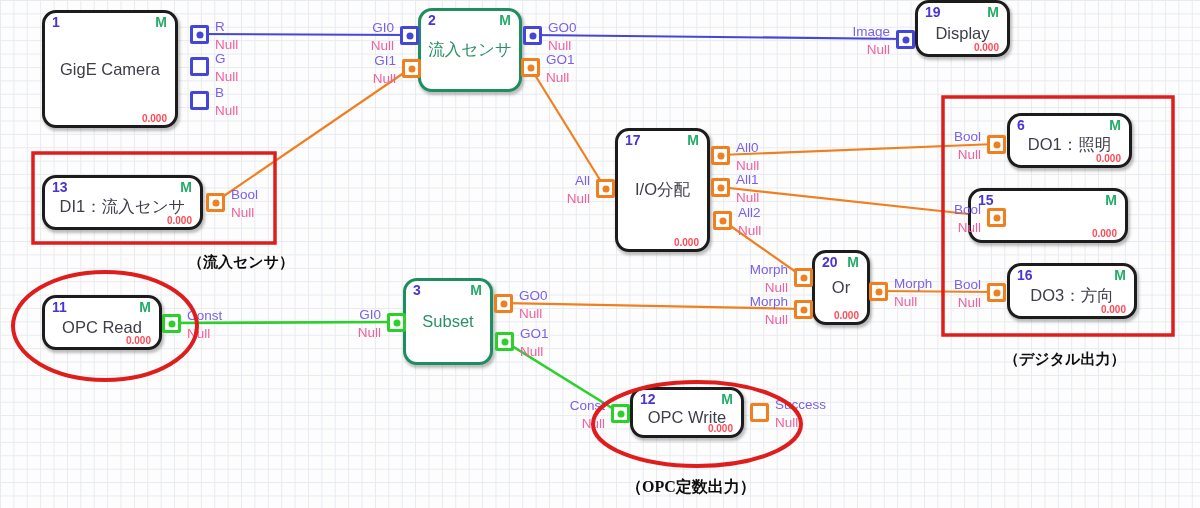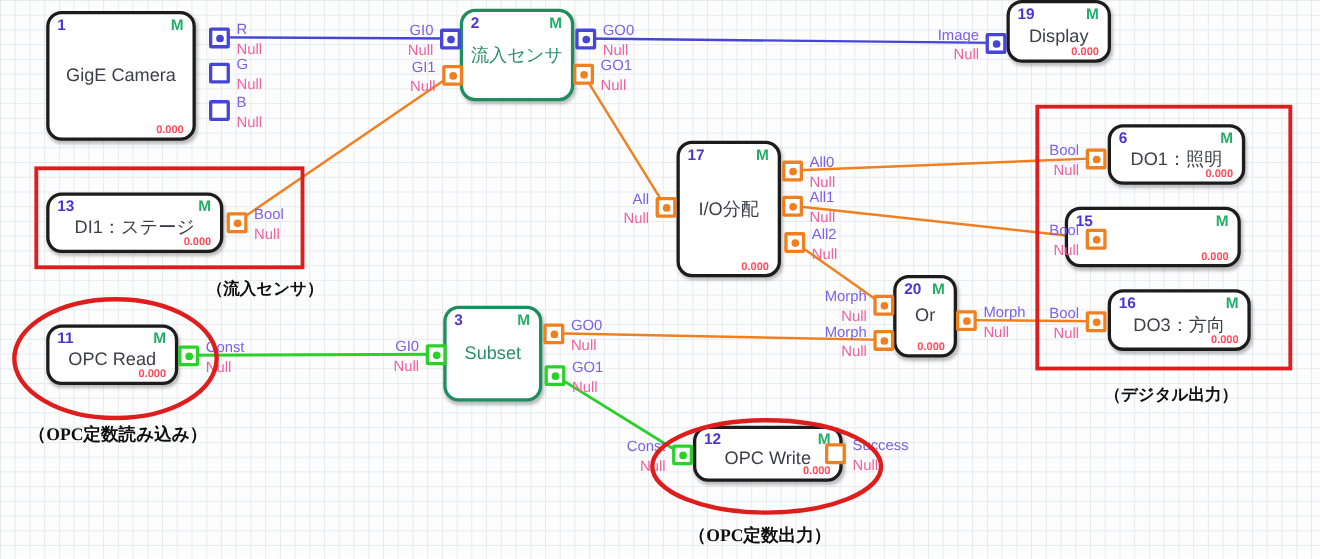--- a/index.html
+++ b/index.html
@@ -124,21 +124,21 @@
   </div>
   <div class="port blue lft" style="left:896px;top:30px;">
     <span class="dot"></span>
     <span class="plabel pname">Image</span>
     <span class="plabel pnull">Null</span>
   </div>
 
   <div class="node shallow" style="left:42px;top:175px;width:161px;height:55px;">
     <span class="nid">13</span>
     <span class="mark">M</span>
-    <span class="title">DI1：ステージ</span>
+    <span class="title">DI1：流入センサ</span>
     <span class="value">0.000</span>
   </div>
   <div class="port orange" style="left:206px;top:193px;">
     <span class="dot"></span>
     <span class="plabel pname">Bool</span>
     <span class="plabel pnull">Null</span>
   </div>
 
   <div class="node" style="left:615px;top:128px;width:95px;height:124px;">
     <span class="nid">17</span>
@@ -250,21 +250,21 @@
     <span class="dot"></span>
     <span class="plabel pname">GO0</span>
     <span class="plabel pnull">Null</span>
   </div>
   <div class="port grn" style="left:495px;top:332px;">
     <span class="dot"></span>
     <span class="plabel pname">GO1</span>
     <span class="plabel pnull">Null</span>
   </div>
 
-  <div class="node shallow" style="left:630px;top:387px;width:136px;height:51px;">
+  <div class="node shallow" style="left:630px;top:387px;width:114px;height:51px;">
     <span class="nid">12</span>
     <span class="mark">M</span>
     <span class="title">OPC Write</span>
     <span class="value">0.000</span>
   </div>
   <div class="port grn lft" style="left:611px;top:404px;">
     <span class="dot"></span>
     <span class="plabel pname">Const</span>
     <span class="plabel pnull">Null</span>
   </div>
@@ -275,16 +275,15 @@
 
   <svg class="layer marks" width="1200" height="508">
     <rect x="33" y="153" width="242" height="90" fill="none" stroke="#e01d1d" stroke-width="3.5"></rect>
     <rect x="943" y="97" width="230" height="238" fill="none" stroke="#e01d1d" stroke-width="3.5"></rect>
     <ellipse cx="105" cy="326" rx="92" ry="54" fill="none" stroke="#e01d1d" stroke-width="4"></ellipse>
     <ellipse cx="697" cy="424" rx="104" ry="42" fill="none" stroke="#e01d1d" stroke-width="4"></ellipse>
   </svg>
 
   <div class="caption cap-sans" style="left:188px;top:253px;">（流入センサ）</div>
   <div class="caption cap-sans" style="left:1004px;top:350px;">（デジタル出力）</div>
-  <div class="caption cap-serif" style="left:26px;top:385px;">（OPC定数読み込み）</div>
   <div class="caption cap-serif" style="left:626px;top:477px;">（OPC定数出力）</div>
 
 </div>
 
 </body></html>

